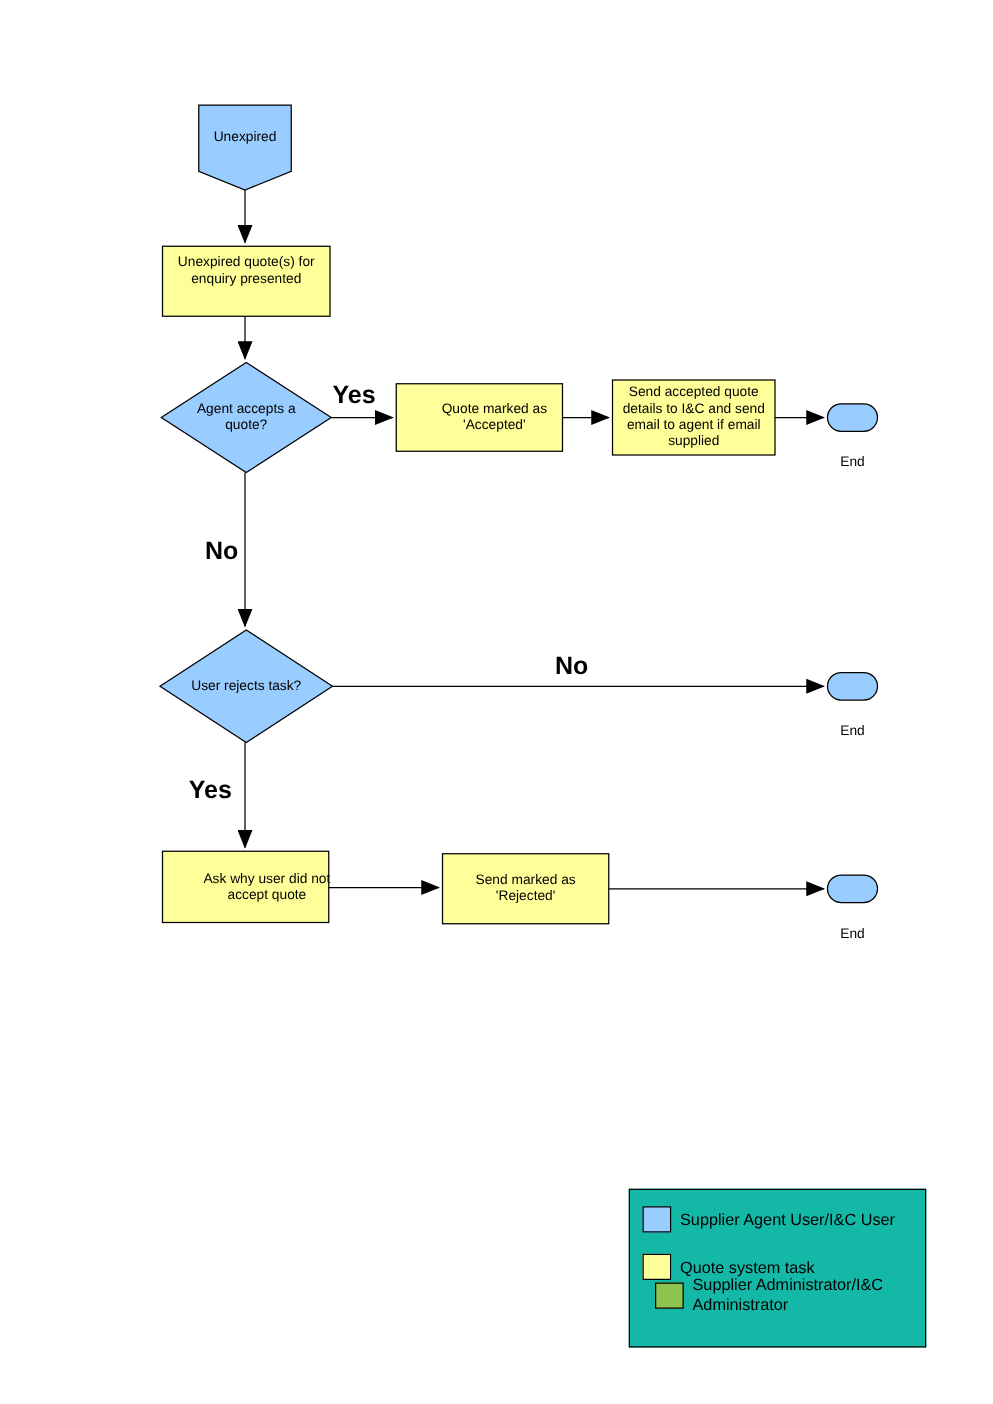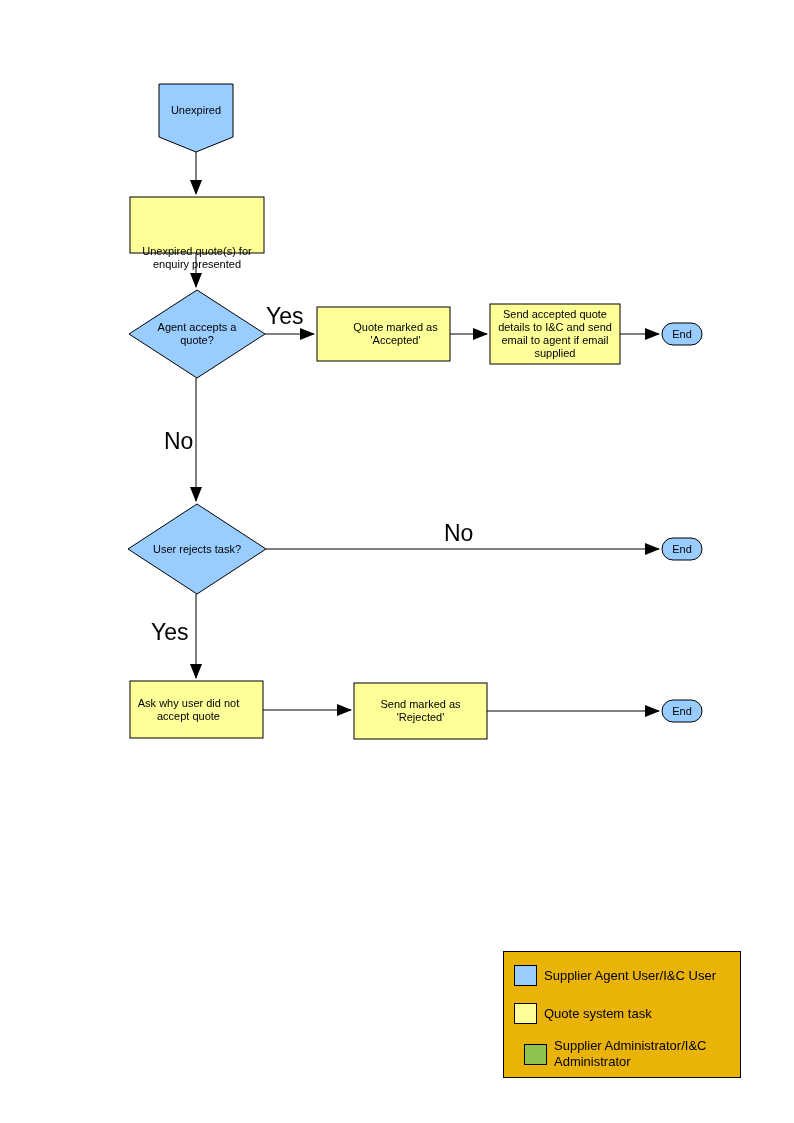--- a/index.html
+++ b/index.html
@@ -28,34 +28,36 @@
     line-height: 13px;
     pointer-events: none;
   }
   .endtext {
     position: absolute;
     display: flex;
     align-items: center;
     justify-content: center;
     font-size: 11px;
     pointer-events: none;
+    margin-top: 36px;
   }
   .edgelabel {
     position: absolute;
-    font-size: 23px;
+    font-size: 20px;
     line-height: 22px;
     white-space: nowrap;
     pointer-events: none;
+    font-weight: bold;
   }
   .legend {
     position: absolute;
     left: 503px; top: 951px;
     width: 238px; height: 127px;
     border: 1px solid #000000;
-    background: #eab308;
+    background: #14b8a6;
   }
   .legend-row {
     position: absolute;
     left: 10px;
     display: flex;
     align-items: center;
     width: 220px;
   }
   .swatch {
     width: 23px; height: 21px;
@@ -99,44 +101,44 @@
     <rect x="490" y="304" width="130" height="60" stroke="#000000" stroke-width="1" fill="#FFFF99"></rect>
     <rect x="662" y="323" width="40" height="22" rx="11" ry="11" stroke="#000000" stroke-width="1" fill="#99CCFF"></rect>
     <polygon points="197,504 266,549 197,594 128,549" stroke="#000000" stroke-width="1" fill="#99CCFF"></polygon>
     <rect x="662" y="538" width="40" height="22" rx="11" ry="11" stroke="#000000" stroke-width="1" fill="#99CCFF"></rect>
     <rect x="130" y="681" width="133" height="57" stroke="#000000" stroke-width="1" fill="#FFFF99"></rect>
     <rect x="354" y="683" width="133" height="56" stroke="#000000" stroke-width="1" fill="#FFFF99"></rect>
     <rect x="662" y="700" width="40" height="22" rx="11" ry="11" stroke="#000000" stroke-width="1" fill="#99CCFF"></rect>
   </svg>
 
   <div class="nodetext" style="left:159px; top:86px; width:74px; height:48px;">Unexpired</div>
-  <div class="nodetext" style="left:132px; top:199px; width:130px; height:36px;margin-top:41px;">Unexpired quote(s) for enquiry presented</div>
+  <div class="nodetext" style="left:132px; top:199px; width:130px; height:36px;">Unexpired quote(s) for enquiry presented</div>
   <div class="nodetext" style="left:147px; top:312px; width:100px; height:44px;">Agent accepts a quote?</div>
   <div class="nodetext" style="left:319px; top:309px; width:129px; height:50px;margin-left:12px;">Quote marked as 'Accepted'</div>
   <div class="nodetext" style="left:492px; top:306px; width:126px; height:56px;">Send accepted quote details to I&amp;C and send email to agent if email supplied</div>
   <div class="endtext" style="left:662px; top:323px; width:40px; height:22px;">End</div>
   <div class="nodetext" style="left:147px; top:527px; width:100px; height:44px;">User rejects task?</div>
   <div class="endtext" style="left:662px; top:538px; width:40px; height:22px;">End</div>
-  <div class="nodetext" style="left:124px; top:683px; width:129px; height:54px;">Ask why user did not accept quote</div>
+  <div class="nodetext" style="left:149px; top:683px; width:129px; height:54px;">Ask why user did not accept quote</div>
   <div class="nodetext" style="left:356px; top:685px; width:129px; height:52px;">Send marked as 'Rejected'</div>
   <div class="endtext" style="left:662px; top:700px; width:40px; height:22px;">End</div>
 
   <div class="edgelabel" style="left:266px; top:305px;">Yes</div>
   <div class="edgelabel" style="left:164px; top:430px;">No</div>
   <div class="edgelabel" style="left:444px; top:522px;">No</div>
   <div class="edgelabel" style="left:151px; top:621px;">Yes</div>
 
   <div class="legend">
     <div class="legend-row" style="top:13px;">
       <div class="swatch" style="background-color: rgb(153, 204, 255);"></div>
       <div class="legend-label">Supplier Agent User/I&amp;C User</div>
     </div>
     <div class="legend-row" style="top:51px;">
       <div class="swatch" style="background-color: rgb(255, 255, 153);"></div>
       <div class="legend-label">Quote system task</div>
     </div>
-    <div class="legend-row" style="top:86px;padding-left:10px;">
+    <div class="legend-row" style="top:68px;padding-left:10px;">
       <div class="swatch" style="background-color: rgb(143, 195, 80);"></div>
       <div class="legend-label">Supplier Administrator/I&amp;C Administrator</div>
     </div>
   </div>
 
 </div>
 
 </body></html>

